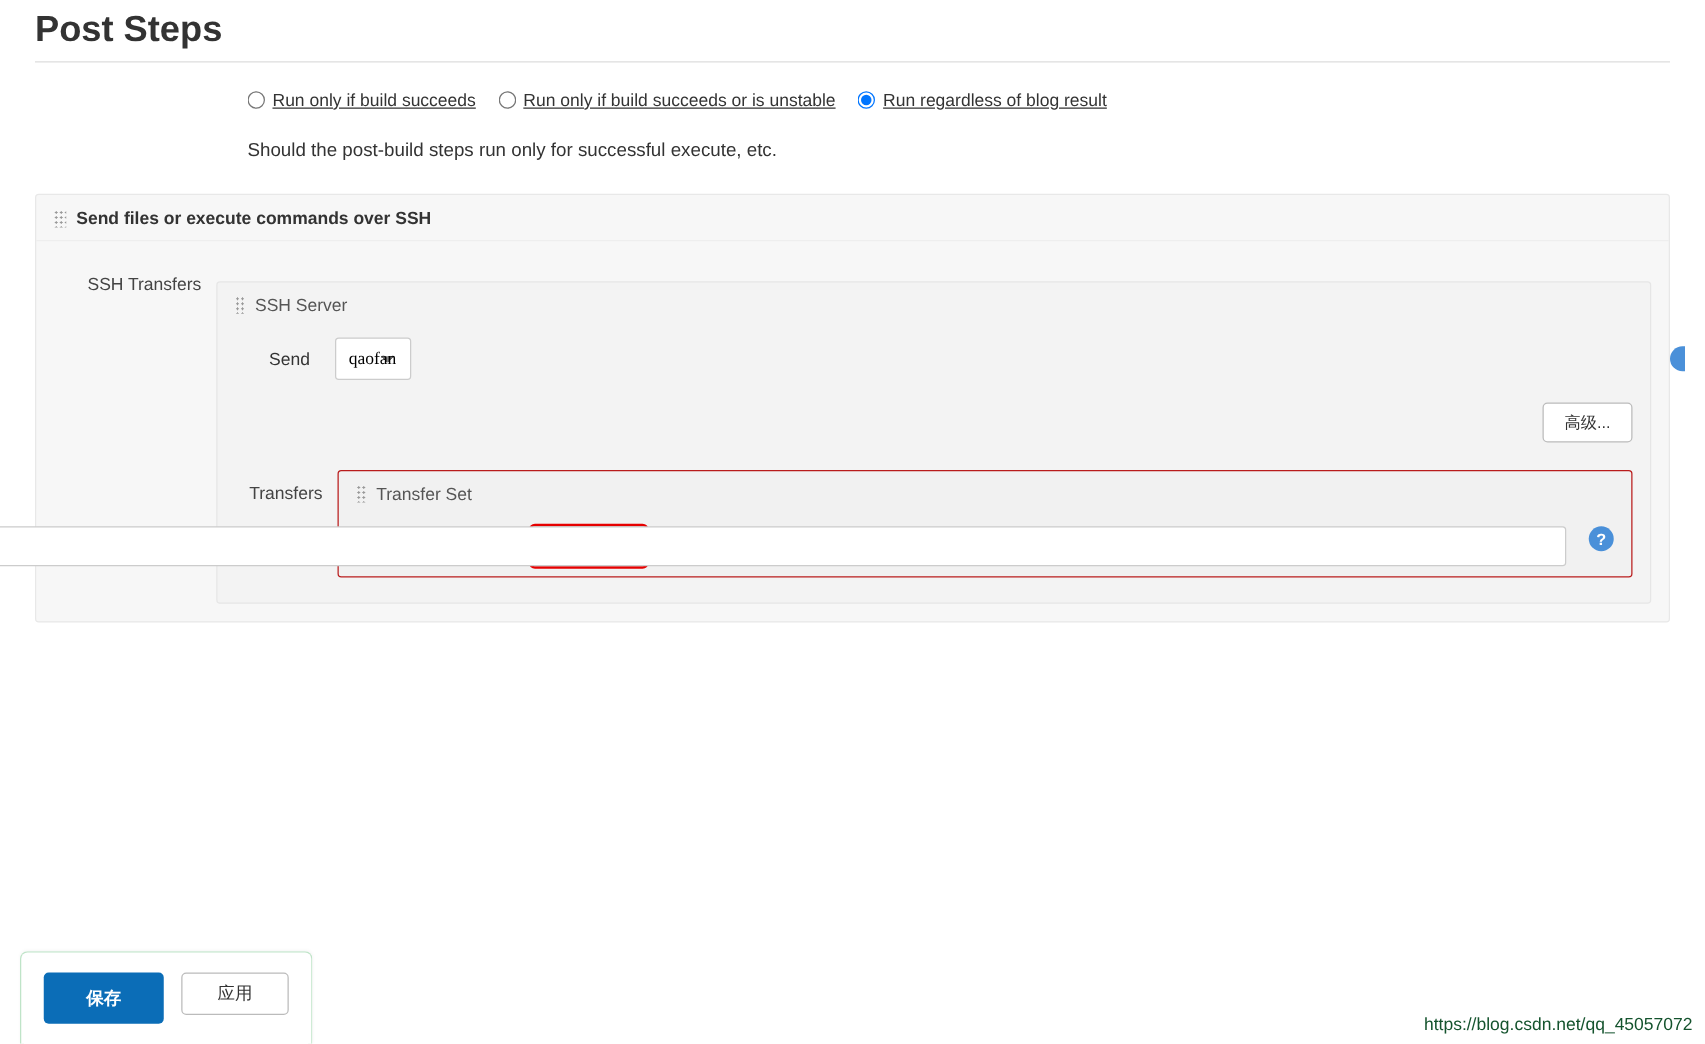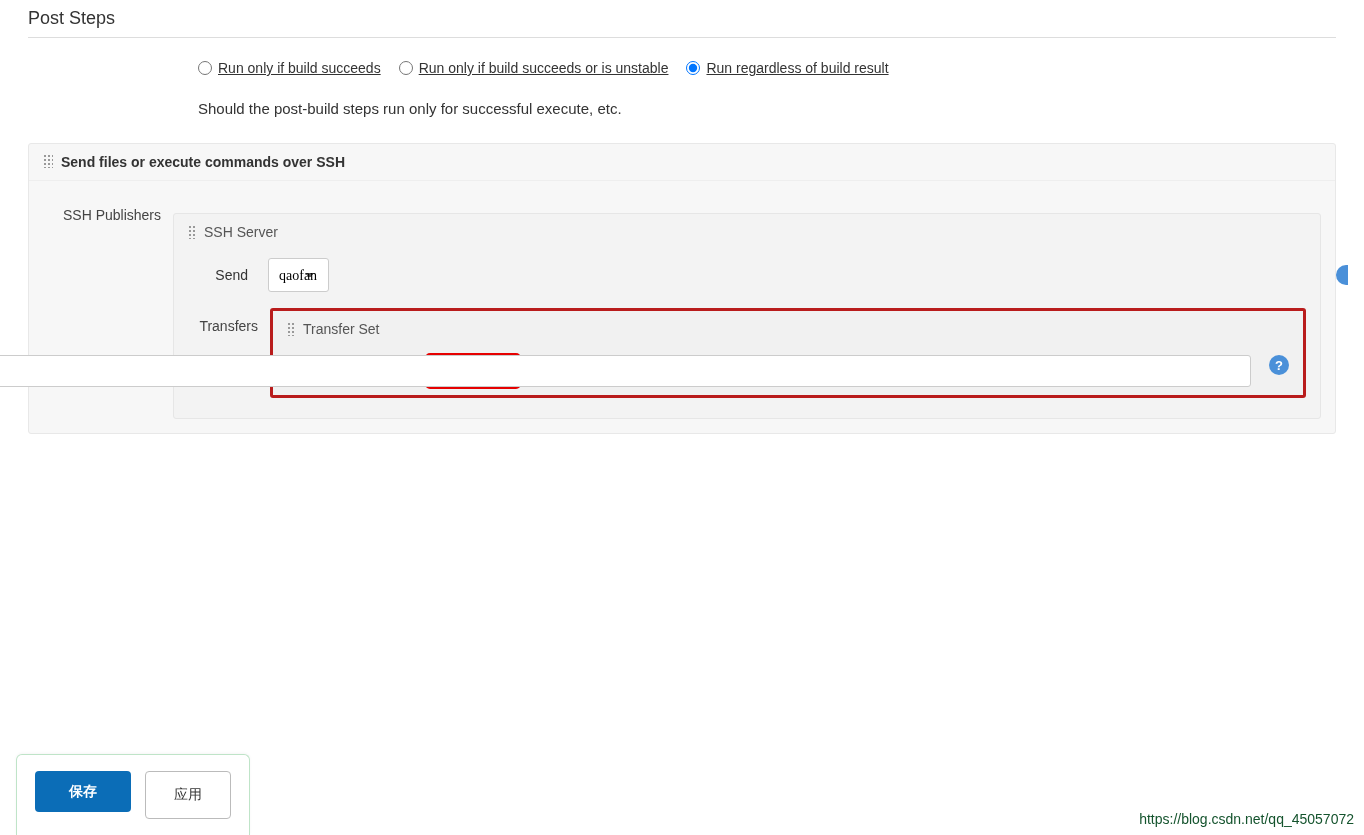--- a/index.html
+++ b/index.html
@@ -1,59 +1,59 @@
 <!DOCTYPE html>
 <html><head>
   <meta charset="utf-8">
   <style>
     * { box-sizing: border-box; margin: 0; padding: 0; }
     body { font-family: -apple-system, BlinkMacSystemFont, "Segoe UI", Arial, sans-serif; font-size: 14px; color: #333; background: #fff; }
 
     .container { padding: 8px 28px; }
-    .page-title { font-size: 18px; font-weight: 400; color: #333; margin-bottom: 8px; }
+    .page-title { font-size: 29px; font-weight: 700; color: #333; margin-bottom: 8px; }
     .hr { border: 0; border-top: 1px solid #ddd; margin-bottom: 22px; }
 
     .radio-row { margin-left: 170px; margin-bottom: 24px; display: flex; align-items: center; gap: 8px; }
     .radio-row label { display: inline-flex; align-items: center; gap: 6px; margin-right: 10px; cursor: pointer; font-size: 14px; color: #333; text-decoration: underline; }
     .radio-row input[type=radio] { width: 14px; height: 14px; cursor: pointer; }
 
     .desc-text { margin-left: 170px; margin-bottom: 26px; color: #333; font-size: 15px; }
 
     .section-block { background: #f7f7f7; border: 1px solid #e8e8e8; border-radius: 3px; padding: 0; margin-bottom: 16px; position: relative; }
-    .section-header { display: flex; align-items: flex-start; padding: 10px 14px; font-weight: 600; color: #333; border-bottom: 1px solid #eee; }
+    .section-header { display: flex; align-items: flex-end; padding: 10px 14px; font-weight: 600; color: #333; border-bottom: 1px solid #eee; }
     .drag-handle { display: inline-block; width: 10px; height: 14px; margin-right: 8px; background-image: radial-gradient(circle, #999 1px, transparent 1px); background-size: 4px 4px; background-position: 0 0; cursor: move; }
 
     .ssh-content { padding: 12px 14px 14px 14px; }
     .row-label-side { display: flex; align-items: flex-start; }
     .side-label { width: 130px; min-width: 130px; text-align: right; color: #444; font-size: 14px; padding-top: 14px; padding-right: 12px; }
     .side-content { flex: 1; }
 
     .inner-block { background: #f3f3f3; border: 1px solid #e6e6e6; border-radius: 3px; padding: 0; margin-top: 20px; position: relative; }
     .inner-header { display: flex; align-items: center; padding: 10px 14px; color: #555; font-size: 14px; }
 
     .form-row { display: flex; align-items: center; padding: 8px 14px; }
     .form-label { width: 80px; min-width: 80px; text-align: right; color: #333; font-size: 14px; padding-right: 20px; }
     .form-control, .form-select { flex: 1; height: 34px; border: 1px solid #ccc; border-radius: 3px; padding: 4px 10px; font-size: 14px; font-family: Liberation Serif, serif; background: #fff; }
     .form-select { appearance: none; background-image: linear-gradient(45deg, transparent 50%, #666 50%), linear-gradient(135deg, #666 50%, transparent 50%); background-position: calc(100% - 18px) 14px, calc(100% - 13px) 14px; background-size: 5px 5px, 5px 5px; background-repeat: no-repeat; }
     .select-wrap { flex: 1; position: relative; }
     .help-icon { width: 20px; height: 20px; border-radius: 50%; background: #4a90d9; color: #fff; display: inline-flex; align-items: center; justify-content: center; font-size: 13px; font-weight: bold; margin-left: 18px; cursor: pointer; flex-shrink: 0; }
 
     .btn-row { display: flex; justify-content: flex-end; padding: 10px 14px 14px 14px; }
     .btn { height: 32px; min-width: 72px; padding: 0 16px; border: 1px solid #bbb; border-radius: 4px; background: #fff; color: #333; font-size: 13px; cursor: pointer; }
 
-    .transfer-block { background: #f1f1f1; border: 3px solid #b91c1c; border-radius: 3px; margin: 4px 0 8px 0; padding: 0; }
+    .transfer-block { background: #f1f1f1; border: 1px solid #b91c1c; border-radius: 3px; margin: 4px 0 8px 0; padding: 0; }
     .transfer-header { display: flex; align-items: center; padding: 10px 14px; color: #555; font-size: 14px; }
     .tf-row { display: flex; align-items: flex-start; padding: 8px 14px; }
     .tf-label { width: 140px; min-width: 140px; text-align: right; color: #333; font-size: 14px; padding-right: 16px; padding-top: 7px; }
     .tf-control-wrap { flex: 1; display: flex; align-items: flex-start; }
     .tf-input { flex: 1; height: 32px; border: 1px solid #ccc; border-radius: 3px; padding: 4px 10px; font-size: 14px; background: #fff; }
 
     .bottom-bar { position: fixed; left: 16px; bottom: 0; display: flex; gap: 14px; padding: 16px 18px; background: #fff; border: 1px solid #bfe4c8; border-bottom: 0; border-radius: 6px 6px 0 0; box-shadow: 0 -1px 3px rgba(0,0,0,0.04); }
     .btn-primary { height: 41px; min-width: 96px; border: 0; border-radius: 4px; background: #0b6db7; color: #fff; font-size: 14px; font-weight: 600; cursor: pointer; }
-    .btn-secondary { height: 48px; min-width: 86px; border: 1px solid #bbb; border-radius: 4px; background: #fff; color: #333; font-size: 14px; cursor: pointer; }
+    .btn-secondary { height: 34px; min-width: 86px; border: 1px solid #bbb; border-radius: 4px; background: #fff; color: #333; font-size: 14px; cursor: pointer; }
 
     .watermark { position: fixed; right: 10px; bottom: 8px; color: #14532d; font-size: 14px; user-select: none; pointer-events: none; }
 
     .red-box { outline: 2px solid #e60000; outline-offset: 0; }
     .annotation { position: absolute; color: #e60000; font-size: 16px; font-family: "Microsoft YaHei", sans-serif; pointer-events: none; white-space: nowrap; }
 
     .handle-small { display: inline-block; width: 8px; height: 14px; margin-right: 8px; background-image: radial-gradient(circle, #999 1px, transparent 1px); background-size: 4px 4px; cursor: move; }
 
     .help-partial { position: absolute; right: -28px; top: 50%; transform: translateY(-50%); width: 12px; height: 20px; background: #4a90d9; border-radius: 10px 0 0 10px; overflow: hidden; }
   </style>
@@ -68,53 +68,56 @@
     <label>
       <input type="radio" name="poststep" style="">
       <span>Run only if build succeeds</span>
     </label>
     <label>
       <input type="radio" name="poststep" style="">
       <span>Run only if build succeeds or is unstable</span>
     </label>
     <label>
       <input type="radio" name="poststep" checked="" style="">
-      <span>Run regardless of build result</span>
+      <span>Run regardless of blog result</span>
     </label>
   </div>
 
   <div class="desc-text">Should the post-build steps run only for successful execute, etc.</div>
 
   <div class="section-block">
     <div class="section-header">
       <span class="drag-handle"></span>
       <span>Send files or execute commands over SSH</span>
     </div>
 
     <div class="ssh-content">
       <div class="row-label-side">
-        <div class="side-label">SSH Publishers</div>
+        <div class="side-label">SSH Transfers</div>
         <div class="side-content">
 
           <div class="inner-block">
             <div class="inner-header">
               <span class="handle-small"></span>
               <span>SSH Server</span>
             </div>
 
             <div class="form-row" style="position:relative;">
               <div class="form-label">Send</div>
               <div class="select-wrap">
                 <select class="form-select">
                   <option>qaofan</option>
                 </select>
               </div>
               <div class="help-partial" title="help"></div>
             </div>
 
+            <div class="btn-row">
+              <button class="btn">高级...</button>
+            </div>
 
             <div class="row-label-side" style="padding: 4px 14px 12px 0;">
               <div class="side-label" style="width:96px; min-width:96px;">Transfers</div>
               <div class="side-content">
 
                 <div class="transfer-block">
                   <div class="transfer-header">
                     <span class="handle-small"></span>
                     <span>Transfer Set</span>
                   </div>

